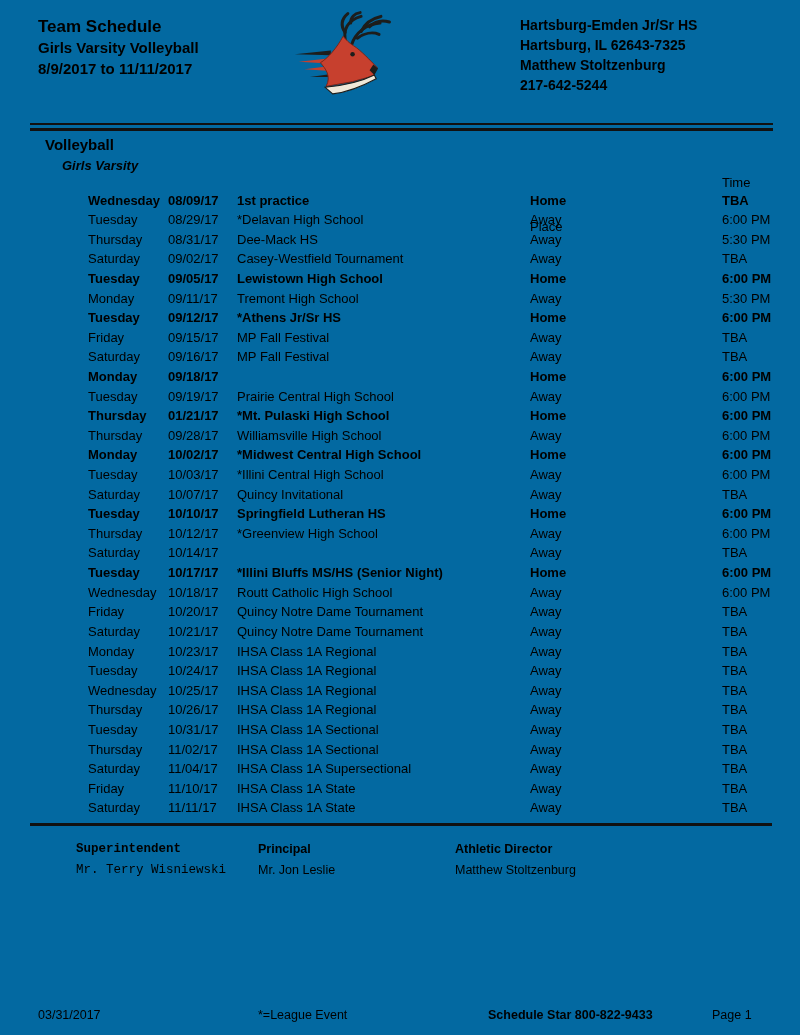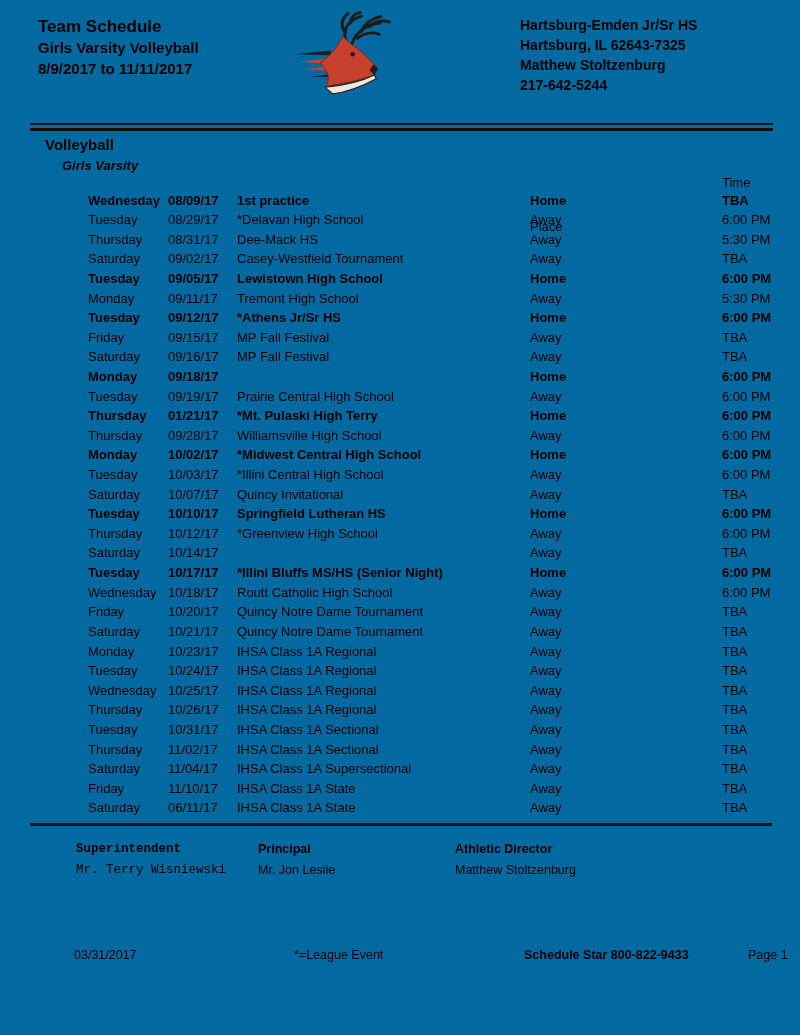--- a/index.html
+++ b/index.html
@@ -39,21 +39,21 @@
   .c.place{left:530px;}
   .c.time{left:722px;}
   
   .staff-col{position:absolute;top:842px;font-size:12.5px;}
   .staff-col .stitle{font-weight:bold;line-height:14px;}
   .staff-col .sname{margin-top:7px;line-height:14px;}
   .staff-col.c1{left:76px;font-family:Liberation Mono, monospace;}
   .staff-col.c2{left:258px;}
   .staff-col.c3{left:455px;}
   
-  .pfoot{position:absolute;top:948px;font-size:12.5px;white-space:nowrap;margin-left:36px;}
+  .pfoot{position:absolute;top:1008px;font-size:12.5px;white-space:nowrap;}
   .pfoot.fdate{left:38px;}
   .pfoot.flegend{left:258px;}
   .pfoot.fvendor{left:488px;font-weight:bold;}
   .pfoot.fpage{left:712px;}
 </style>
 </head>
 <body>
 
 <div class="page">
 
@@ -190,21 +190,21 @@
       <span class="c day">Tuesday</span>
       <span class="c date">09/19/17</span>
       <span class="c event">Prairie Central High School</span>
       <span class="c place">Away</span>
       <span class="c time">6:00 PM</span>
     </div>
 
     <div class="row bold">
       <span class="c day">Thursday</span>
       <span class="c date">01/21/17</span>
-      <span class="c event">*Mt. Pulaski High Terry</span>
+      <span class="c event">*Mt. Pulaski High School</span>
       <span class="c place">Home</span>
       <span class="c time">6:00 PM</span>
     </div>
 
     <div class="row">
       <span class="c day">Thursday</span>
       <span class="c date">09/28/17</span>
       <span class="c event">Williamsville High School</span>
       <span class="c place">Away</span>
       <span class="c time">6:00 PM</span>
@@ -348,21 +348,21 @@
     <div class="row">
       <span class="c day">Friday</span>
       <span class="c date">11/10/17</span>
       <span class="c event">IHSA Class 1A State</span>
       <span class="c place">Away</span>
       <span class="c time">TBA</span>
     </div>
 
     <div class="row">
       <span class="c day">Saturday</span>
-      <span class="c date">06/11/17</span>
+      <span class="c date">11/11/17</span>
       <span class="c event">IHSA Class 1A State</span>
       <span class="c place">Away</span>
       <span class="c time">TBA</span>
     </div>
   </div>
 
   <div class="rule-single"></div>
 
   <div class="staff-col c1">
     <div class="stitle">Superintendent</div>

